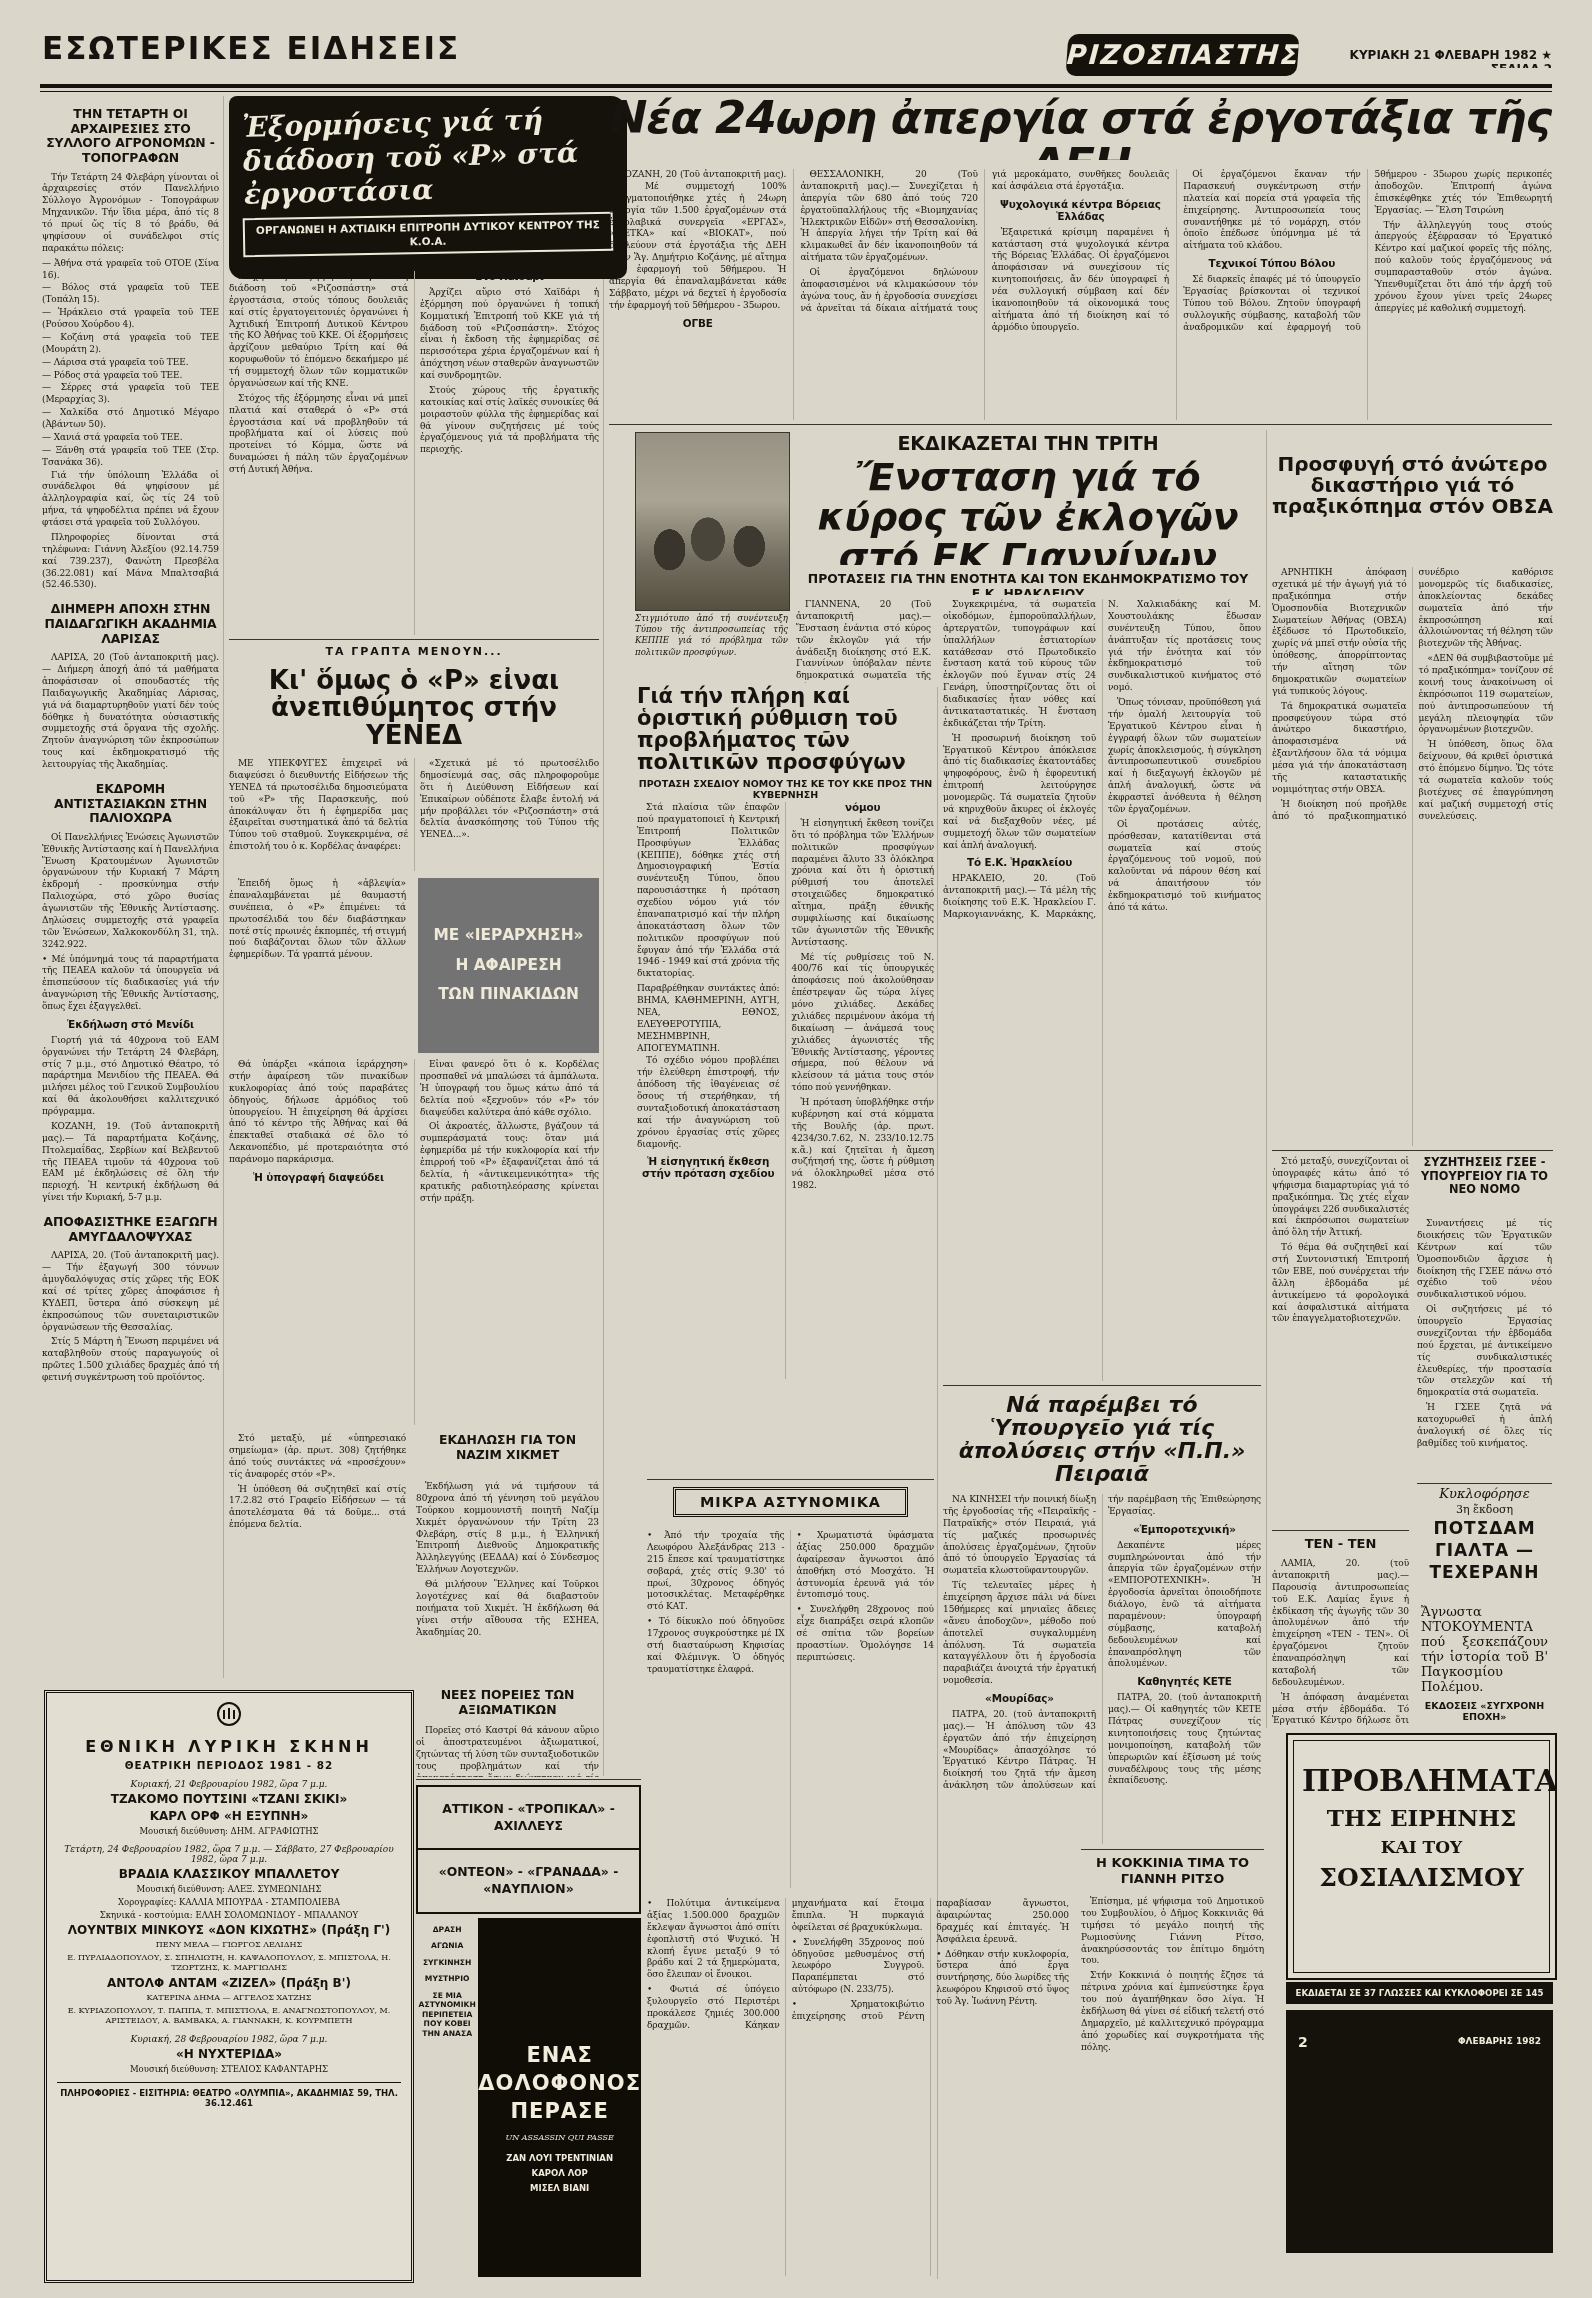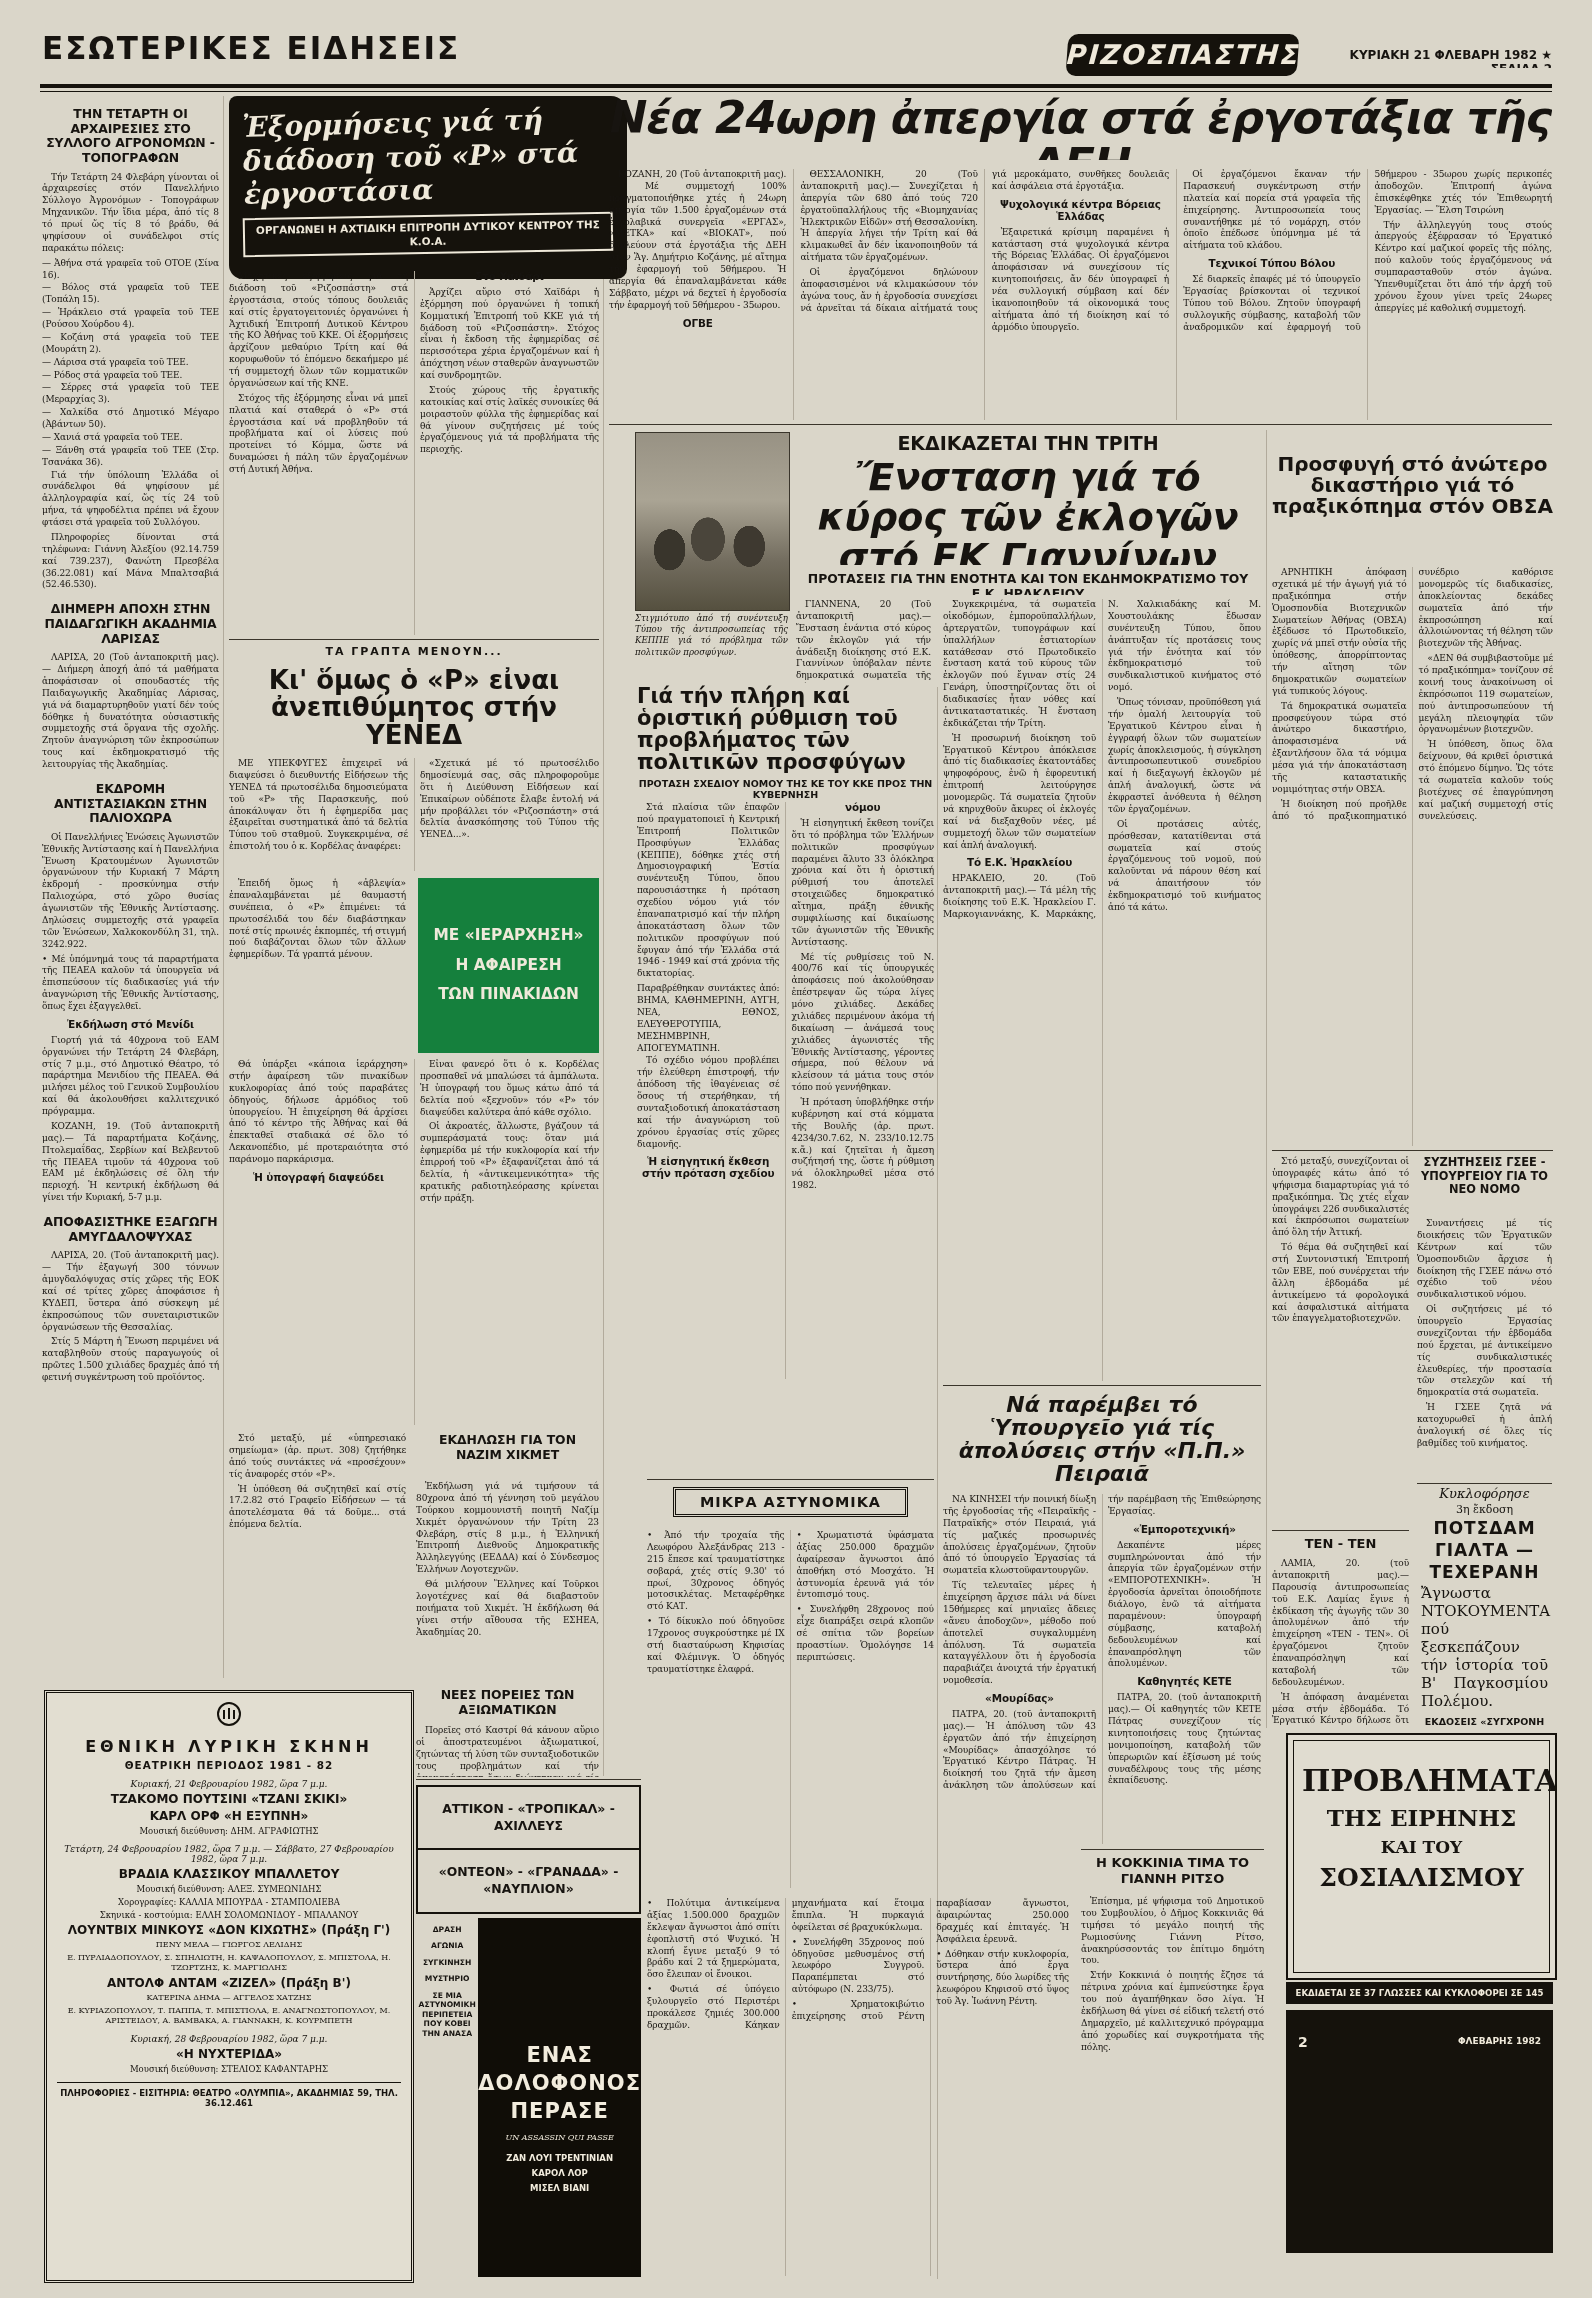--- a/index.html
+++ b/index.html
@@ -81,24 +81,24 @@
   .prov-in p{margin:6px 8px;font-weight:700}
   .prov-bar{font-family:"DejaVu Sans",sans-serif;font-weight:700;font-size:8.6px;text-align:center;line-height:22px}
   .prov-contents{font-size:9.5px;line-height:1.5;padding:12px 12px}
   .prov-contents p{margin:0 0 7px;text-align:left}
 
   .potsdam{text-align:center}
   .potsdam p{margin:2px 4px}
   .potsdam .l1{font-style:italic;font-size:13px}
   .potsdam .l2{font-size:11px}
   .potsdam .big{font-family:"DejaVu Sans",sans-serif;font-weight:700;font-size:17px;letter-spacing:1px}
-  .potsdam .txt{font-size:15px;text-align:justify;margin-top:2px}
+  .potsdam .txt{font-size:13px;text-align:justify;margin-top:22px}
   .potsdam .ed{font-family:"DejaVu Sans",sans-serif;font-weight:700;font-size:9.5px;margin-top:6px}
 
-  .blackbox{background:#15803d;color:#efe9da;text-align:center;font-family:"DejaVu Sans",sans-serif;
+  .blackbox{background:#737373;color:#efe9da;text-align:center;font-family:"DejaVu Sans",sans-serif;
             font-weight:700}
   .blackbox p{margin:6px 6px;font-size:15.4px;line-height:1.15}
 </style>
 </head>
 <body>
 
 <div class="page">
 
   <div class="abs" style="left:42px;top:30px;width:557px;height:46px">
     <div class="hdr-title">ΕΣΩΤΕΡΙΚΕΣ ΕΙΔΗΣΕΙΣ</div>

